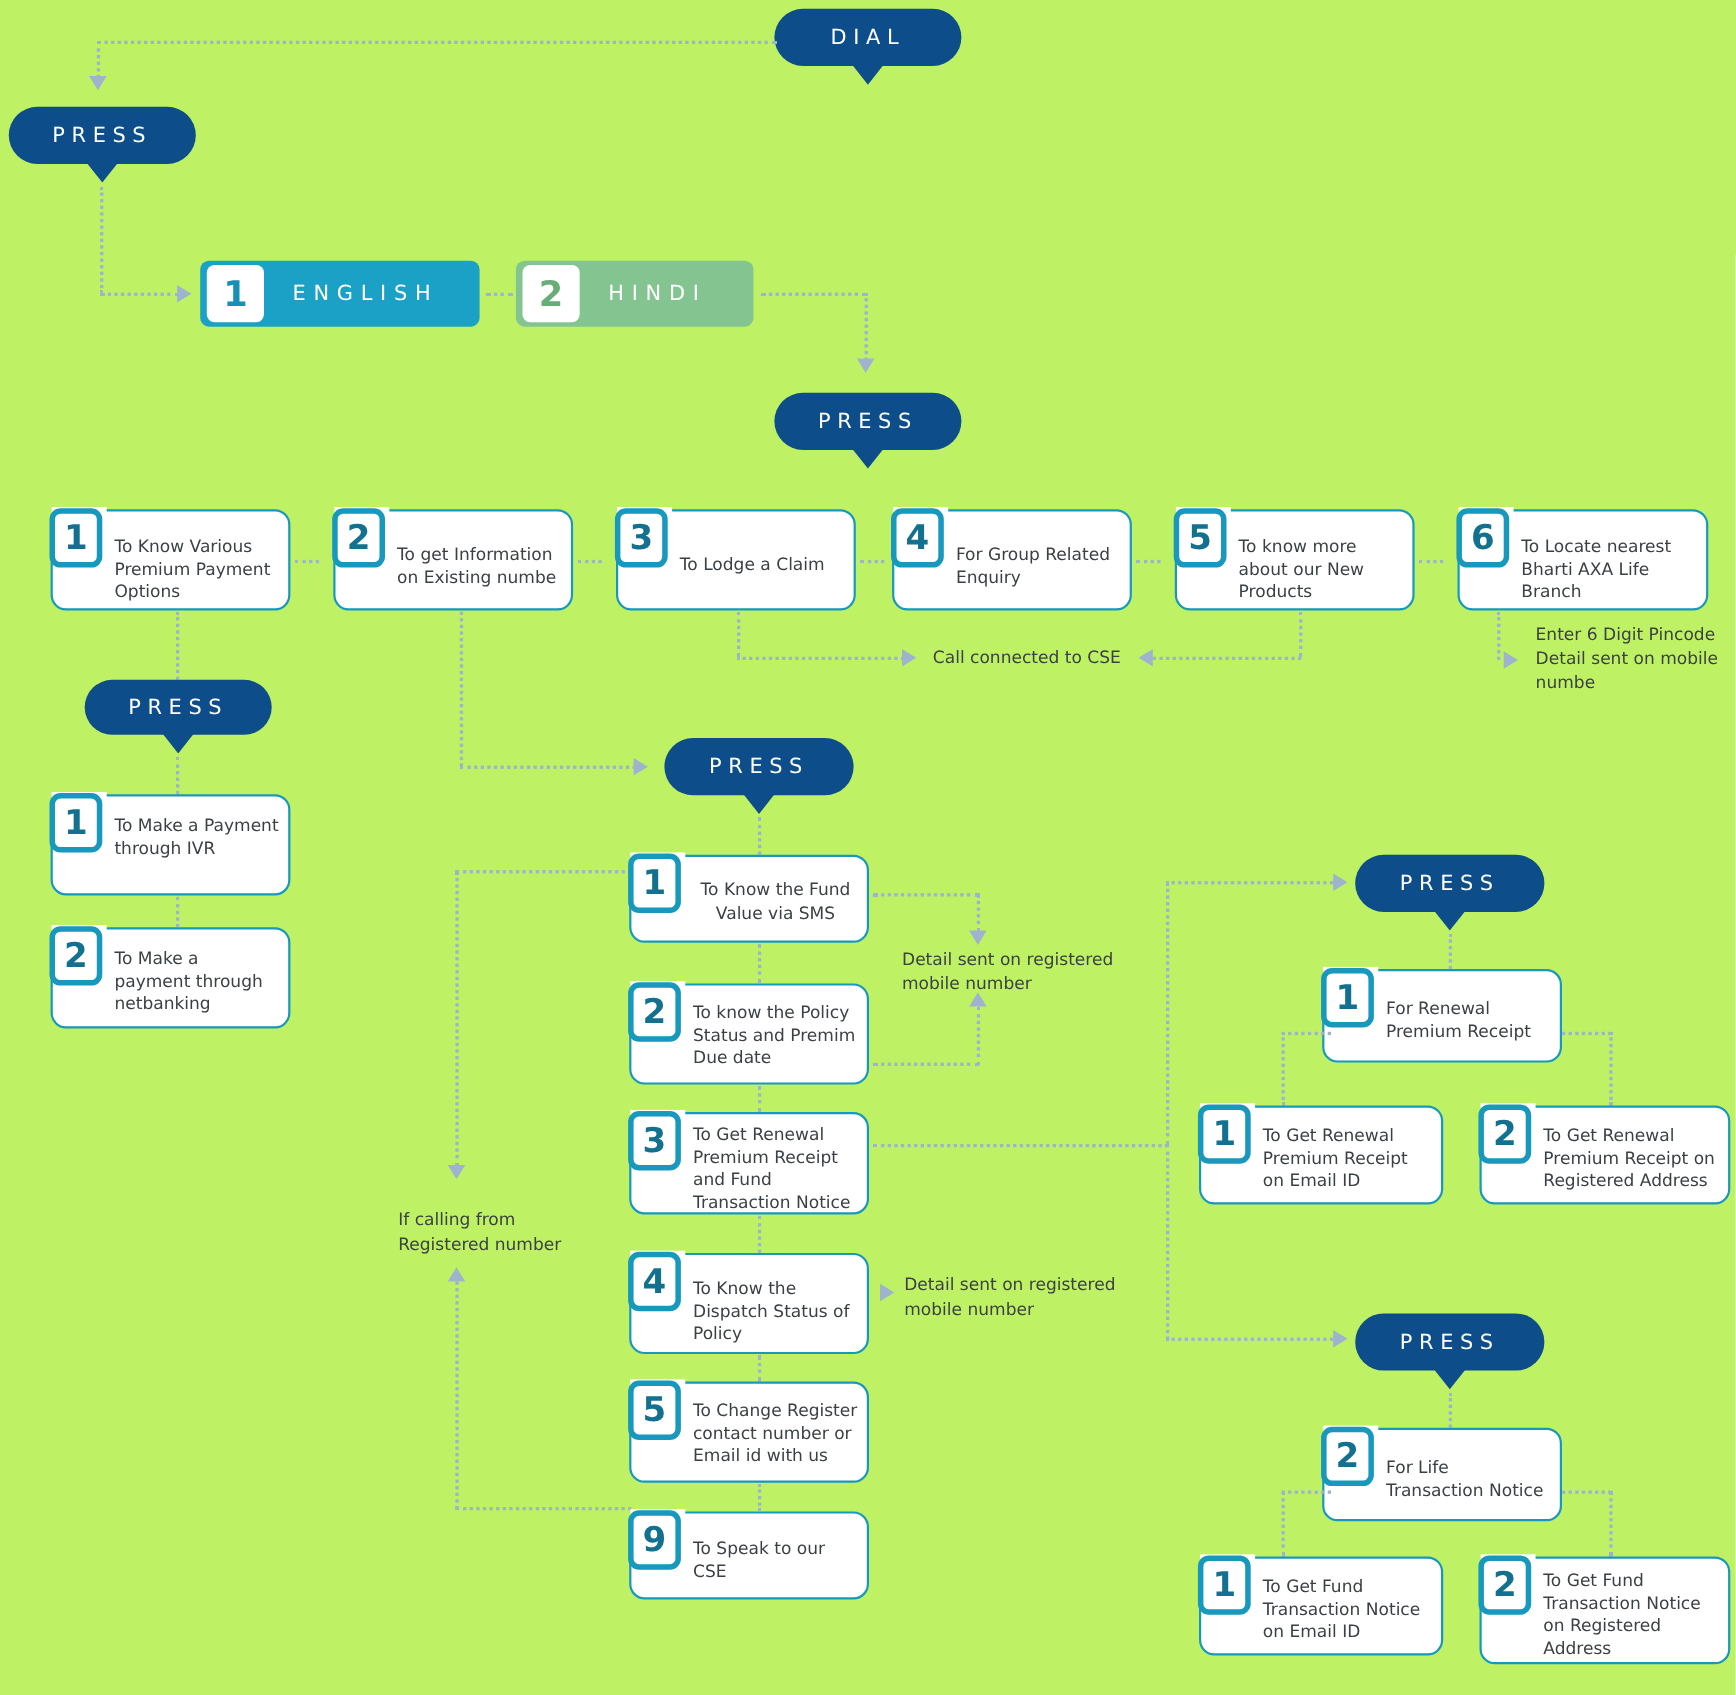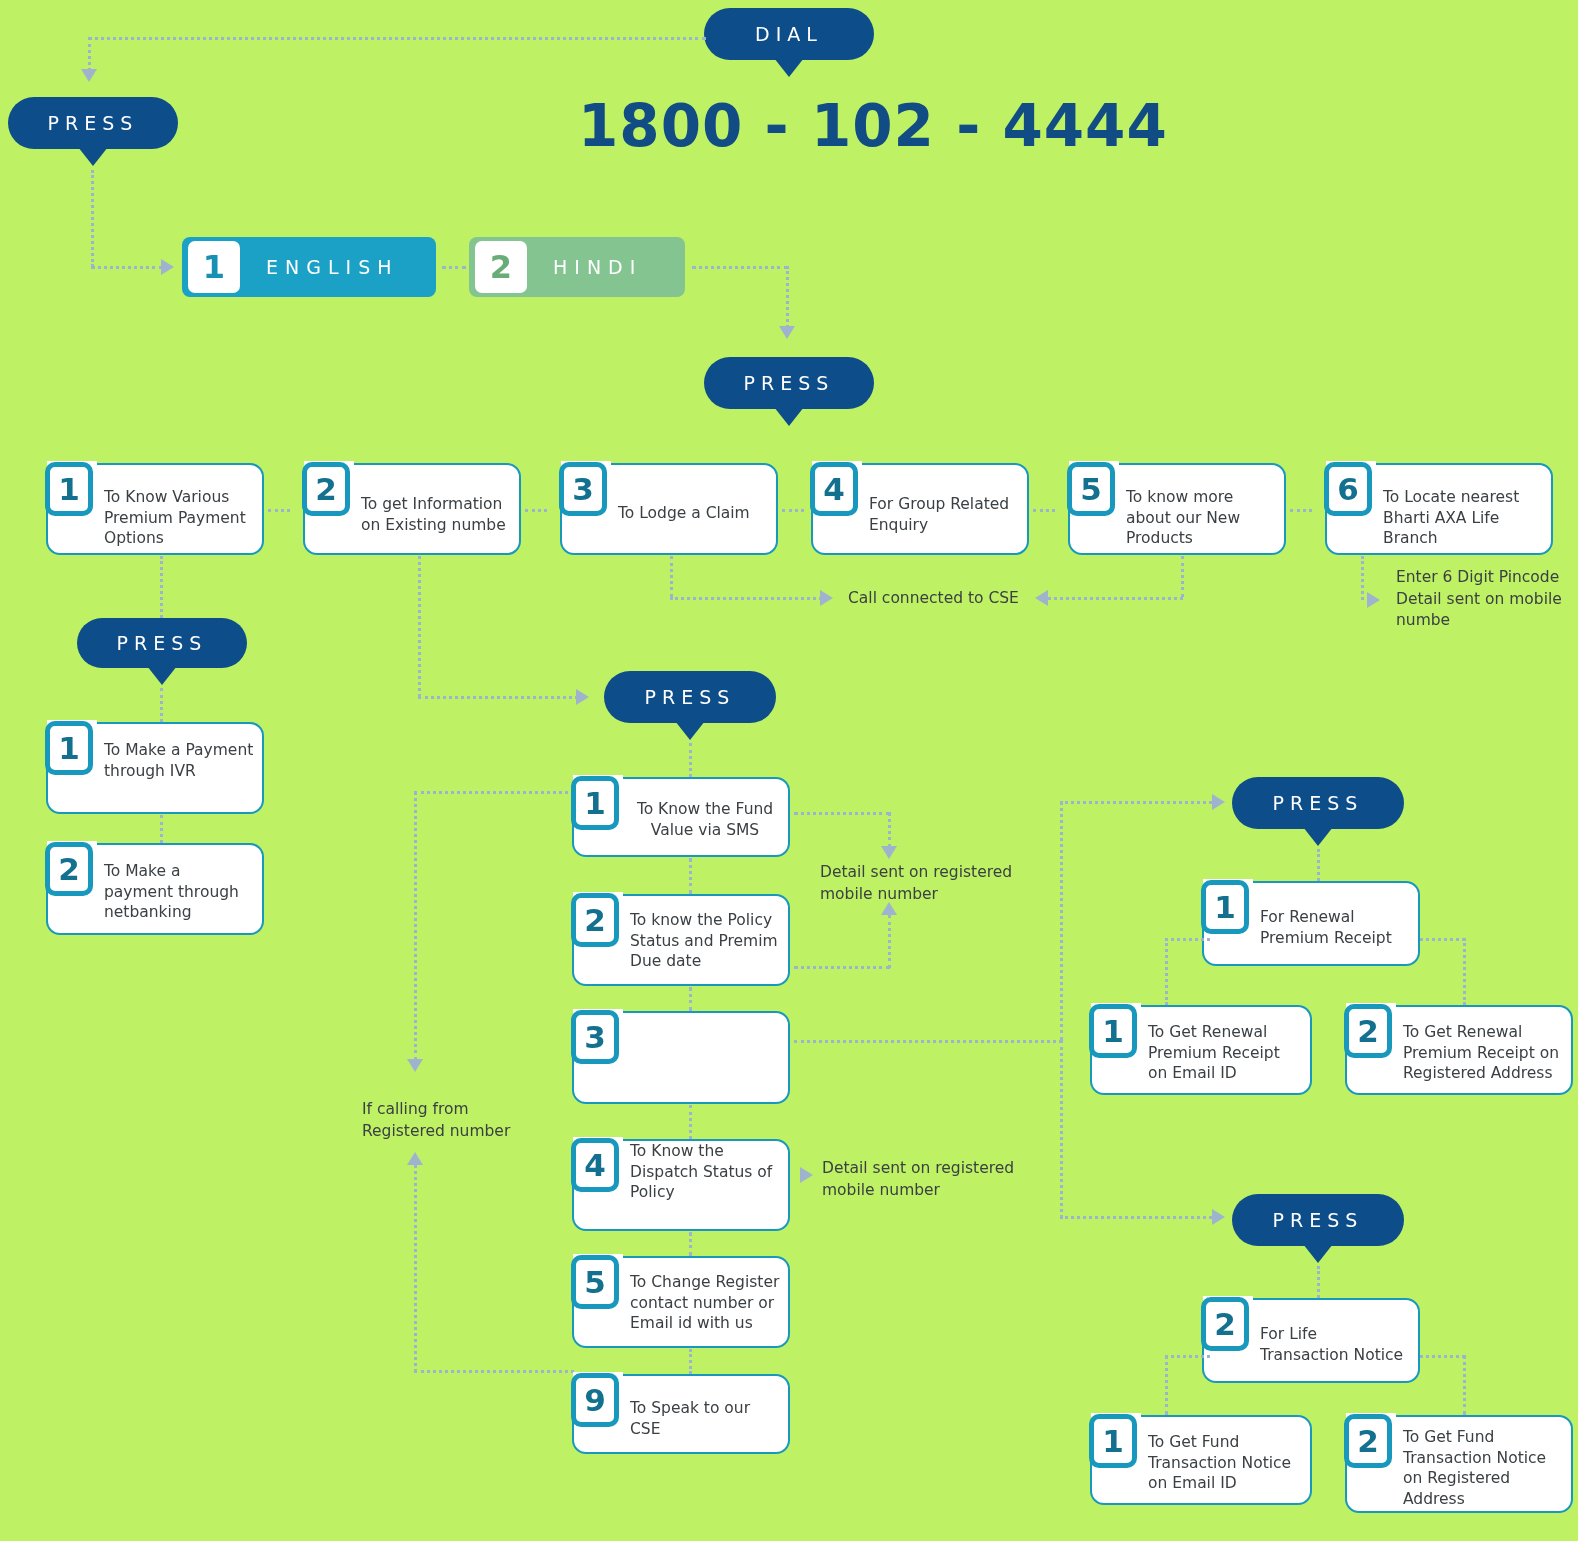--- a/index.html
+++ b/index.html
@@ -172,21 +172,20 @@
 </head>
 <body>
 
 <div id="stage">
 
   <div class="bubble" style="left:704px;top:8px;width:170px;height:52px;">
     <span>DIAL</span>
     <span class="tail"></span>
   </div>
 
-  <div class="phone" style="left:578px;top:92px;">1800 - 102 - 4444</div>
 
   <div class="h-dot" style="left:88px;top:37px;width:618px;"></div>
   <div class="v-dot" style="left:88px;top:37px;height:34px;"></div>
   <div class="arr down" style="left:81px;top:69px;"></div>
 
   <div class="bubble" style="left:8px;top:97px;width:170px;height:52px;">
     <span>PRESS</span>
     <span class="tail"></span>
   </div>
 
@@ -316,27 +315,28 @@
   <div class="v-dot" style="left:888px;top:812px;height:36px;"></div>
   <div class="arr down" style="left:881px;top:846px;"></div>
   <div class="note" style="left:820px;top:862px;width:200px;">Detail sent on registered mobile number</div>
   <div class="arr up" style="left:881px;top:902px;"></div>
   <div class="v-dot" style="left:888px;top:915px;height:53px;"></div>
   <div class="h-dot" style="left:794px;top:966px;width:96px;"></div>
 
   <div class="card" style="left:572px;top:1011px;width:218px;height:93px;">
     <span class="mask"></span>
     <span class="cardbadge">3</span>
+    <span class="cardtext" style="top:8px;">To Get Renewal Premium Receipt and Fund Transaction Notice</span>
   </div>
   <div class="v-dot" style="left:689px;top:1105px;height:34px;"></div>
 
   <div class="card" style="left:572px;top:1139px;width:218px;height:92px;">
     <span class="mask"></span>
     <span class="cardbadge">4</span>
-    <span class="cardtext" style="top:0;">To Know the Dispatch Status of Policy</span>
+    <span class="cardtext" style="top:20px;">To Know the Dispatch Status of Policy</span>
   </div>
   <div class="arr right" style="left:800px;top:1167px;"></div>
   <div class="note" style="left:822px;top:1158px;width:200px;">Detail sent on registered mobile number</div>
 
   <div class="v-dot" style="left:689px;top:1232px;height:24px;"></div>
 
   <div class="card" style="left:572px;top:1256px;width:218px;height:92px;">
     <span class="mask"></span>
     <span class="cardbadge">5</span>
     <span class="cardtext" style="top:14px;">To Change Register contact number or Email id with us</span>

